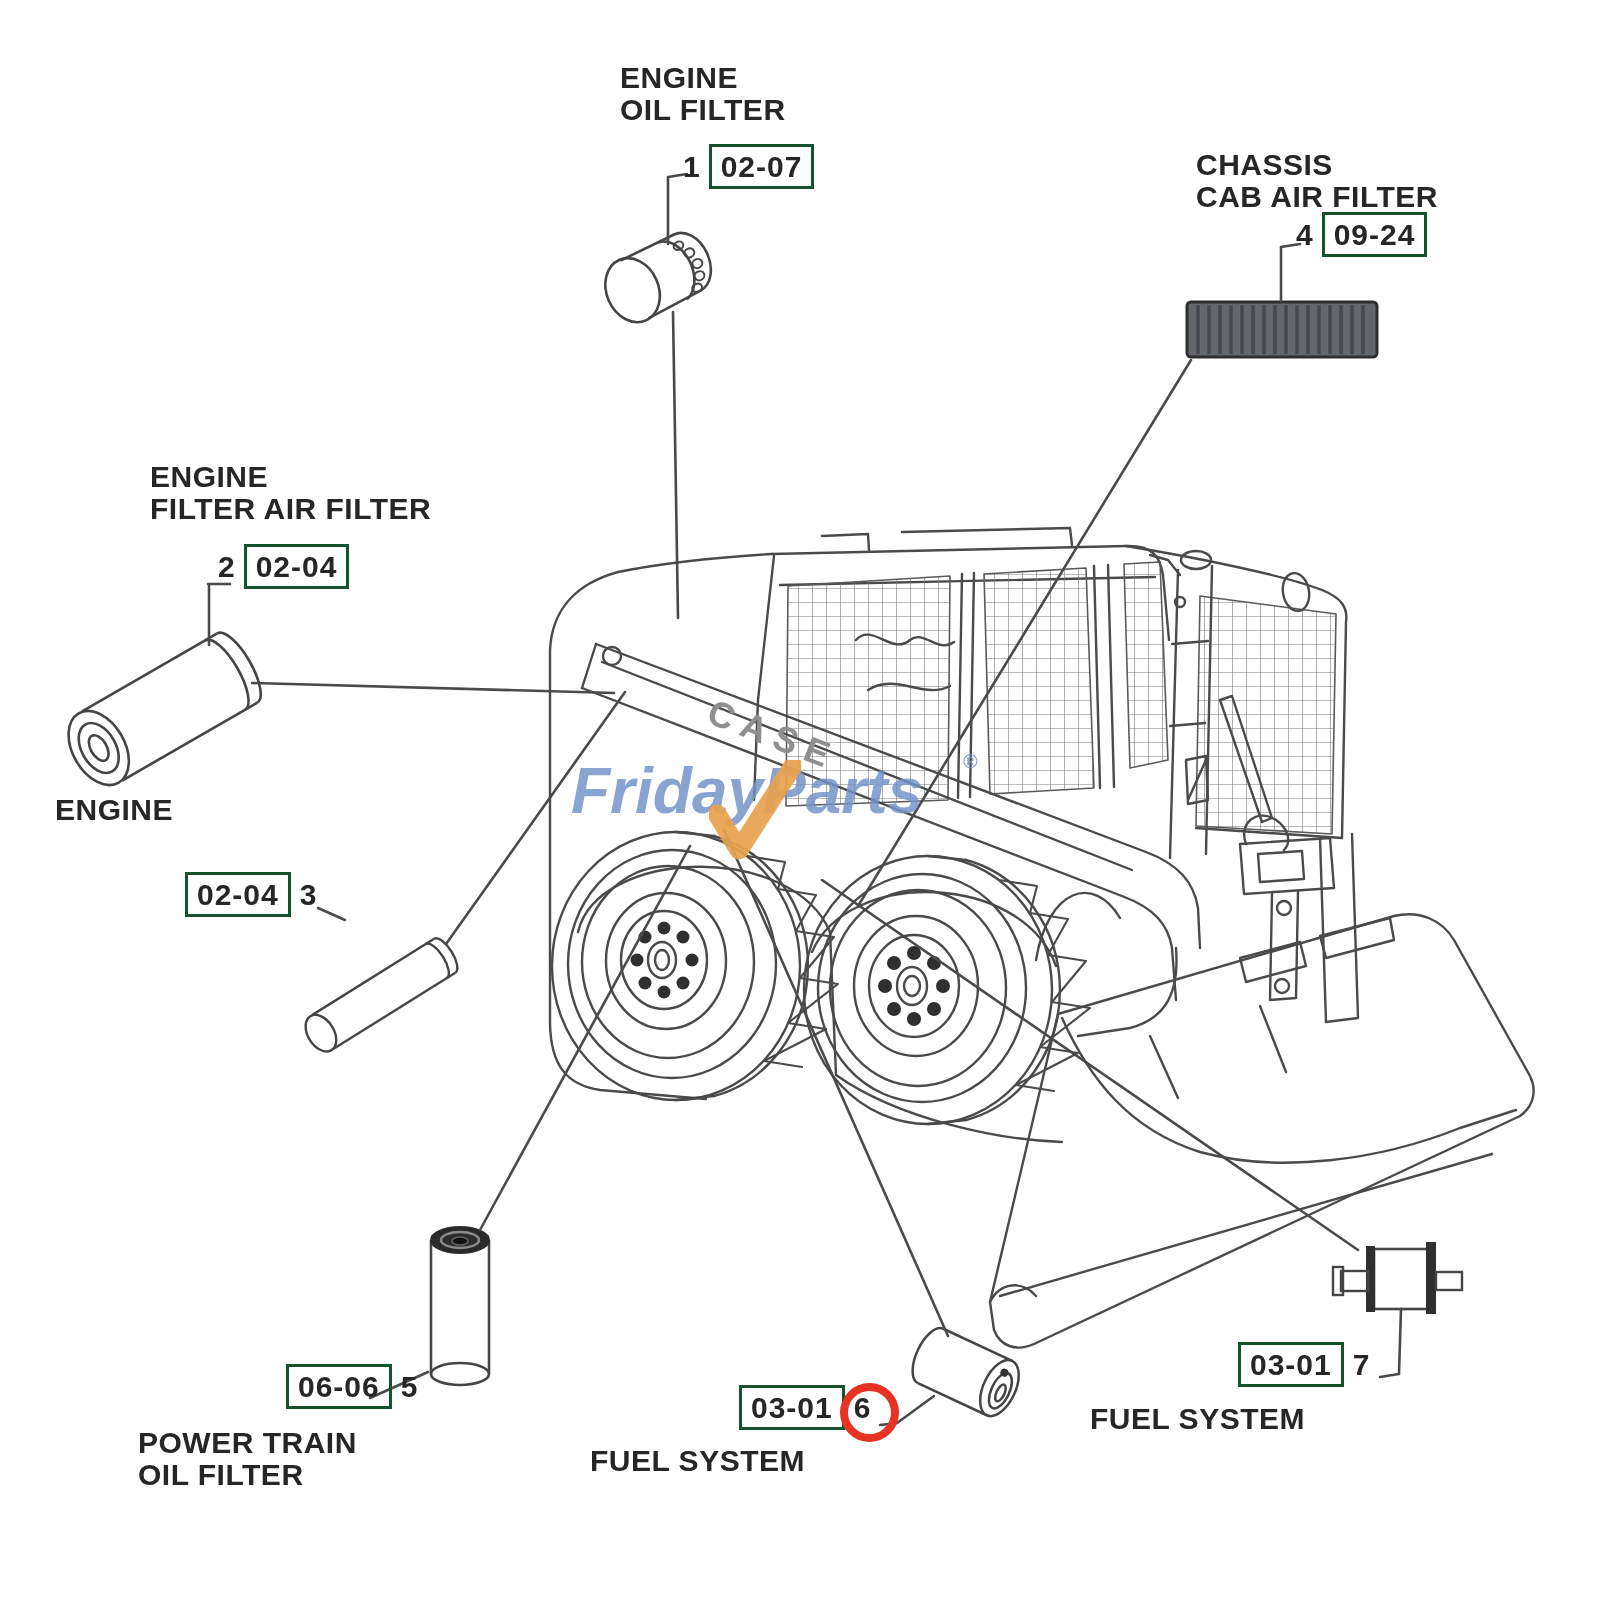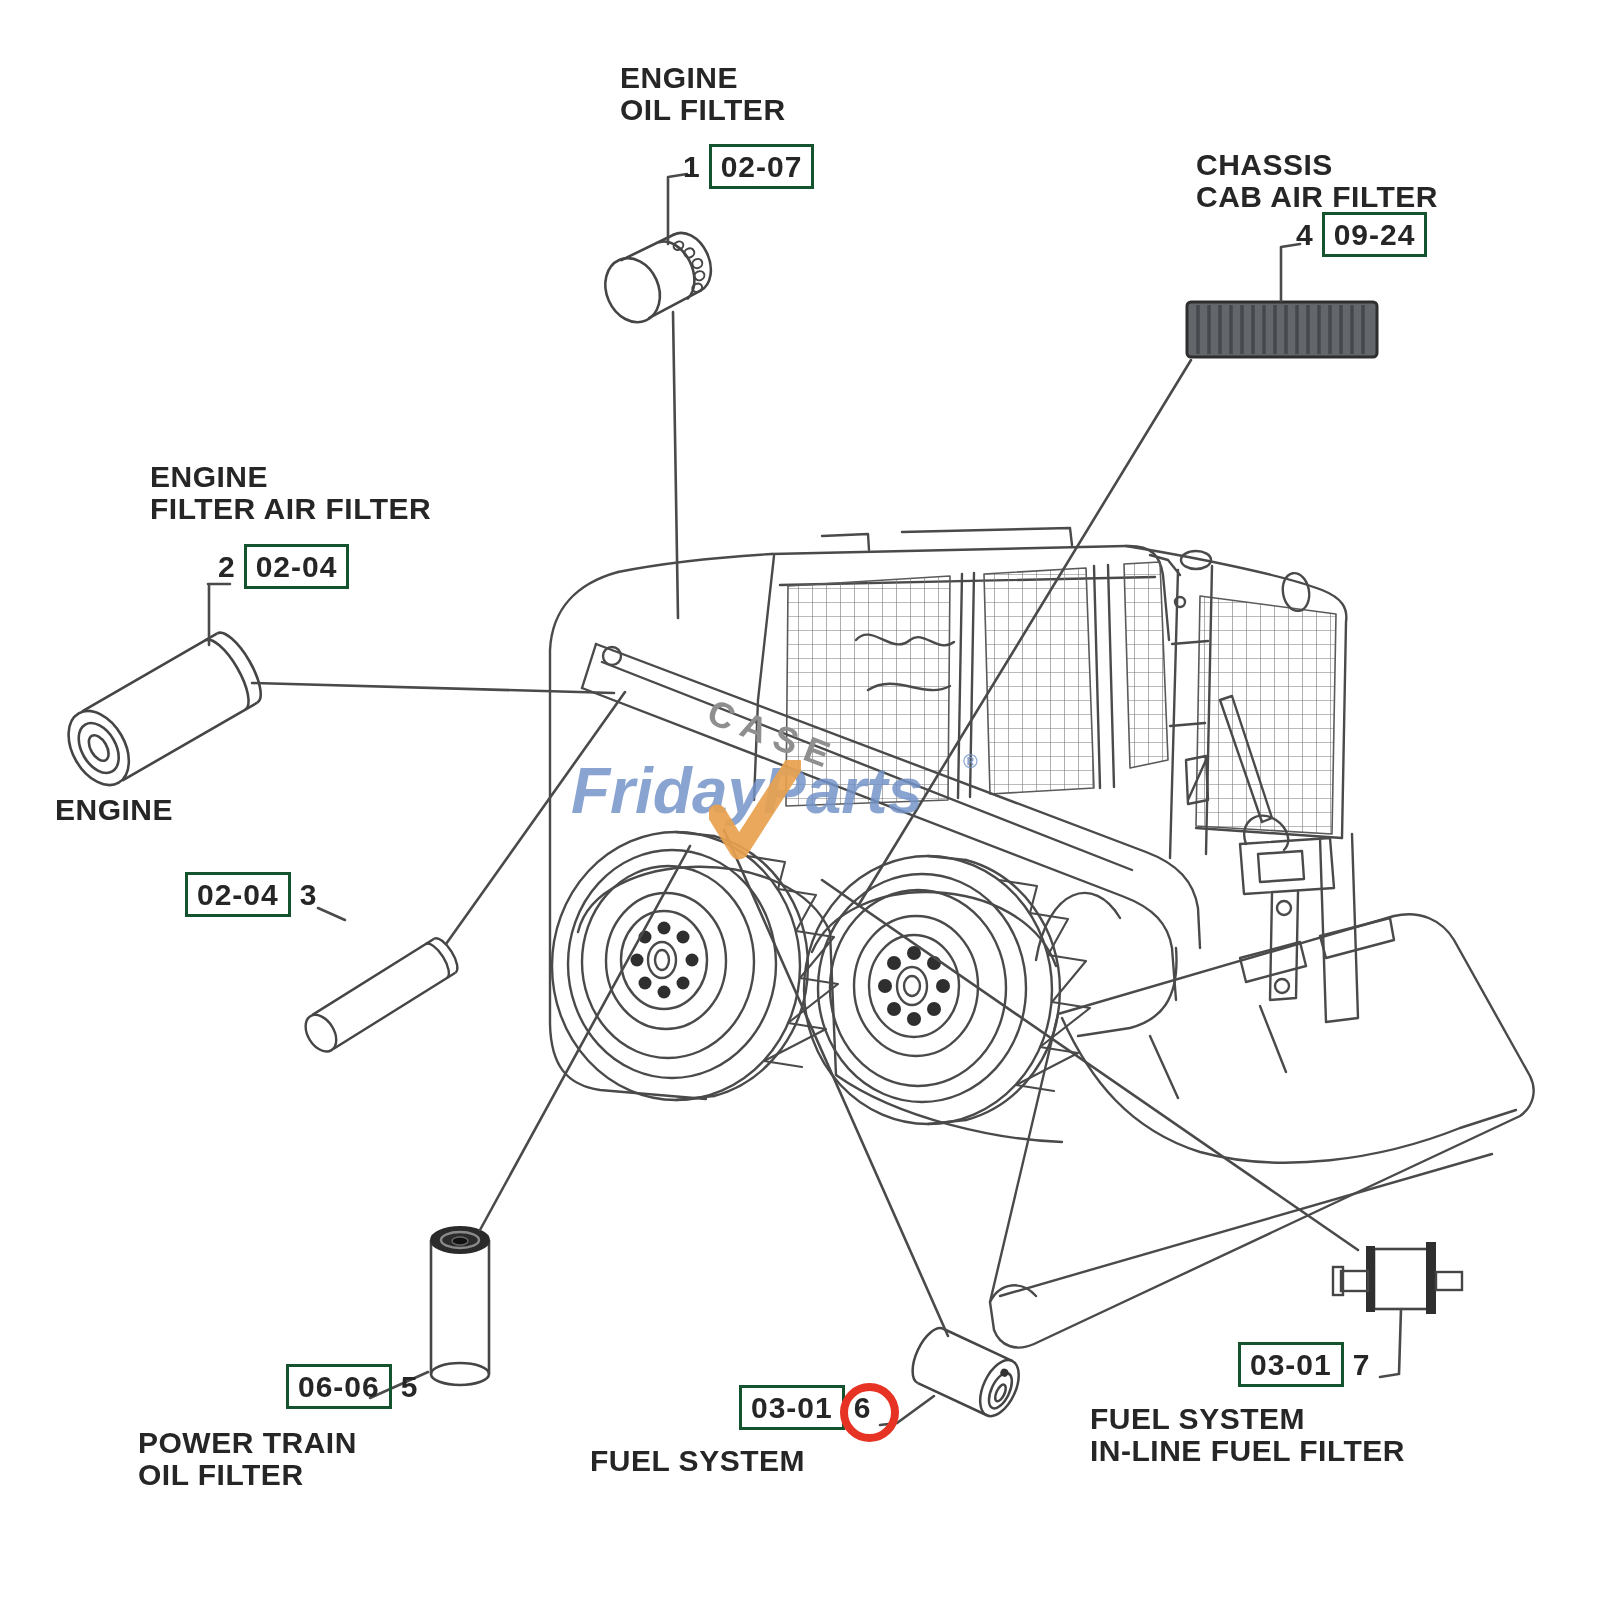--- a/index.html
+++ b/index.html
@@ -294,16 +294,15 @@
   <div class="callout-title z5" style="left:590px;top:1445px;width:400px;">
     <div>FUEL SYSTEM</div>
   </div>
 
   <div class="ref-row z5" style="left:1238px;top:1342px;">
     <span class="ref-box">03-01</span>
     <span class="ref-num">7</span>
   </div>
   <div class="callout-title z5" style="left:1090px;top:1403px;width:400px;">
     <div>FUEL SYSTEM</div>
-    <div>IN-LINE FUEL FILTER</div>
   </div>
 
 </div>
 
 </body></html>

